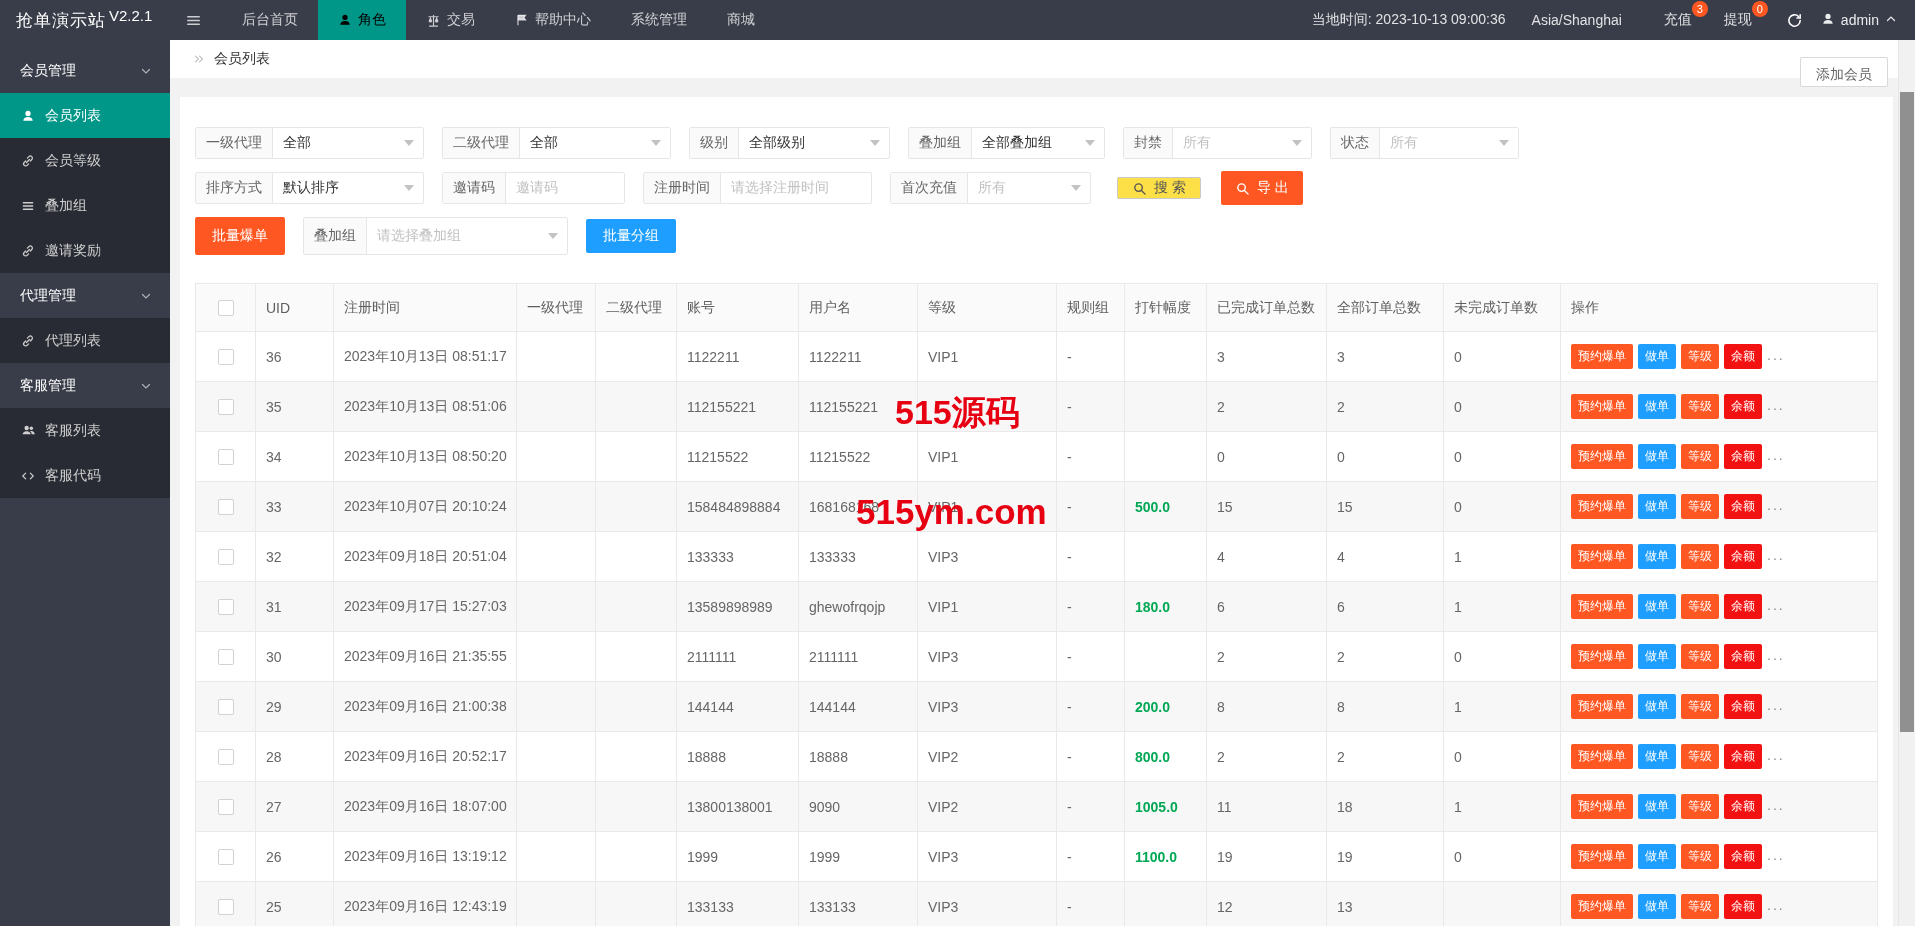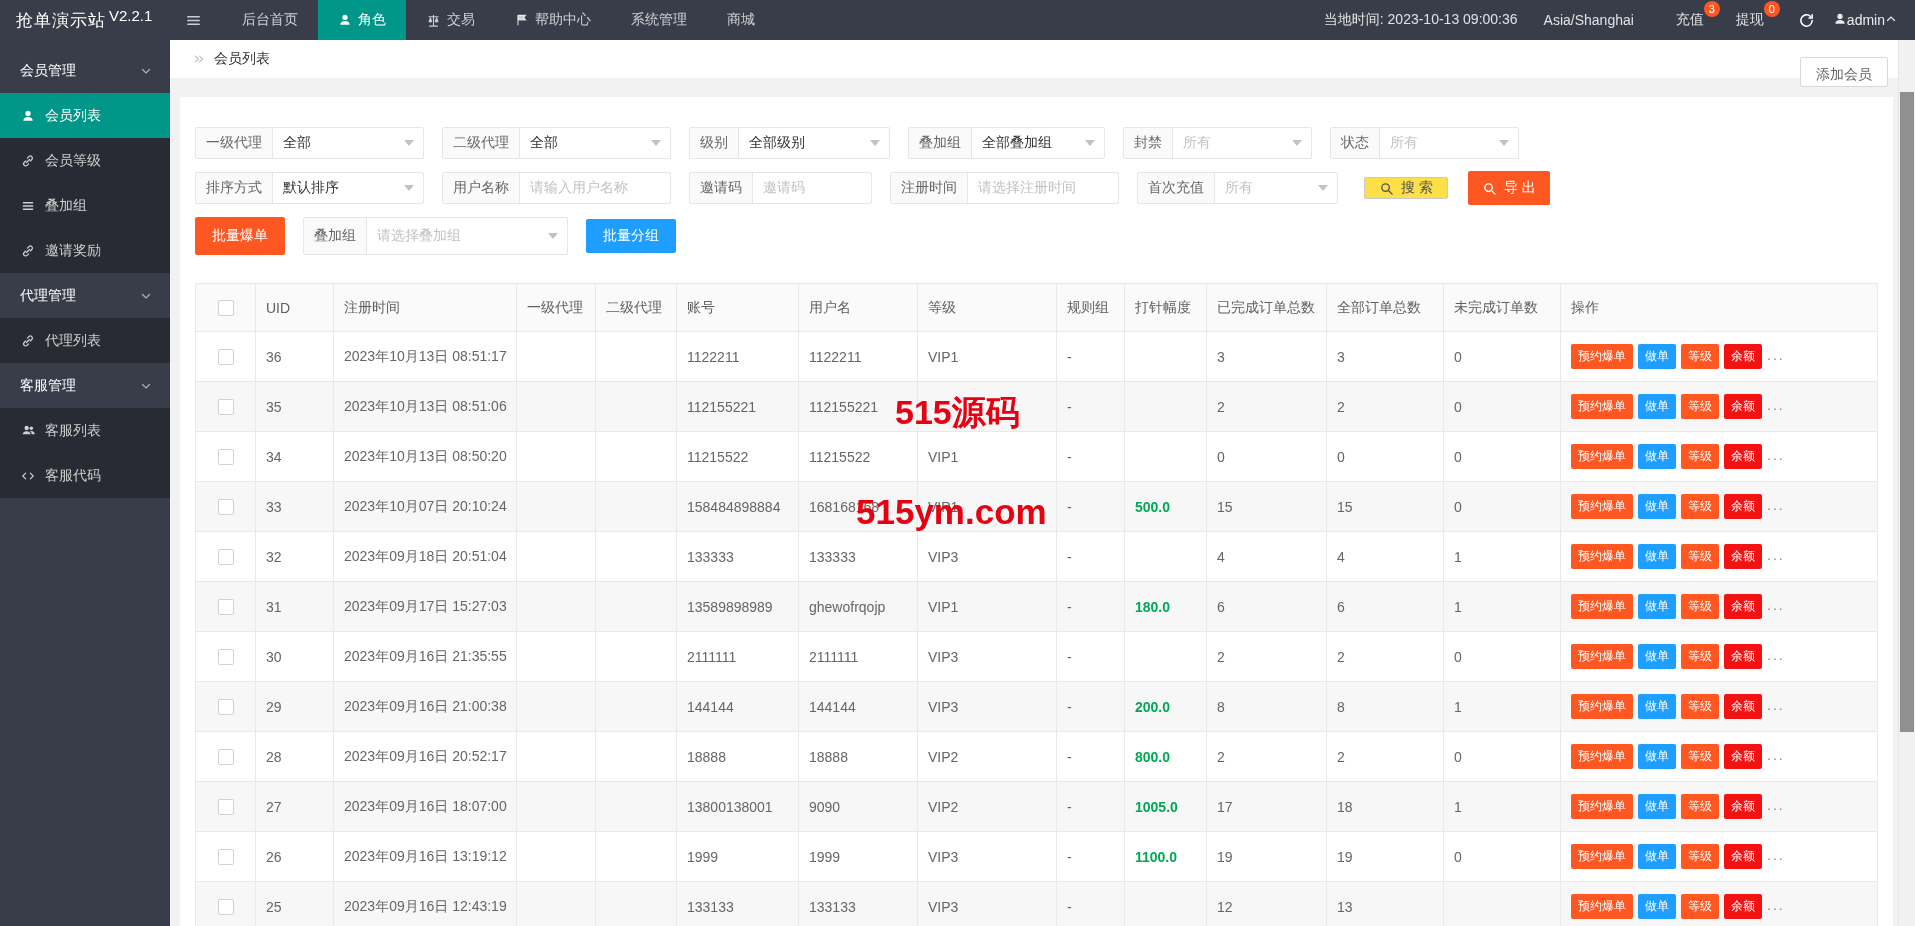--- a/index.html
+++ b/index.html
@@ -6,30 +6,30 @@
   html,body { width:1915px; height:926px; overflow:hidden; background:#f2f2f2;
     font-family:"Liberation Sans","DejaVu Sans",sans-serif; font-size:14px; color:#666; }
 
   
   .navbar { position:absolute; left:0; top:0; width:1915px; height:40px; background:#393D49; display:flex; align-items:stretch; z-index:20; }
   .logo { width:165px; display:flex; align-items:center; padding-left:16px; color:#fff; }
   .logo .t { font-size:17px; letter-spacing:1px; }
   .logo .v { font-size:15px; margin-left:3px; margin-top:-10px; color:#fff; }
   .nav-left { display:flex; align-items:stretch; }
   .nav-item { display:flex; align-items:center; gap:6px; padding:0 20px; color:rgba(255,255,255,.75); cursor:pointer; }
-  .nav-item.active { background:#009688; color:#ffffff; }
+  .nav-item.active { background:#009688; color:#000000; }
   .nav-item .icon { display:inline-flex; }
   .nav-right { margin-left:auto; display:flex; align-items:center; padding-right:18px; }
   .nav-time { color:rgba(255,255,255,.85); margin-right:26px; }
   .nav-tz { color:rgba(255,255,255,.85); margin-right:26px; }
   .qlink { position:relative; color:rgba(255,255,255,.85); margin:0 16px; cursor:pointer; }
   .qlink .badge { position:absolute; top:-10px; right:-16px; background:#FF5722; color:#fff; font-size:11px;
      height:16px; min-width:16px; line-height:16px; text-align:center; border-radius:8px; padding:0 4px; }
   .nav-refresh { color:#fff; margin:0 18px; display:inline-flex; cursor:pointer; }
-  .nav-user { color:rgba(255,255,255,.9); display:flex; align-items:center; gap:0; cursor:pointer; }
+  .nav-user { color:rgba(255,255,255,.9); display:flex; align-items:center; gap:6px; cursor:pointer; }
 
   
   .sidebar { position:absolute; left:0; top:40px; width:170px; bottom:0; background:#393D49; padding-top:8px; z-index:15; }
   .sgroup-header { height:45px; display:flex; align-items:center; padding:0 18px 0 20px; color:#fff; cursor:pointer; }
   .sgroup-header .chev { margin-left:auto; color:rgba(255,255,255,.6); display:inline-flex; }
   .side-item { height:45px; display:flex; align-items:center; gap:9px; padding-left:20px; background:#282b33; color:#cfcfcf; cursor:pointer; }
   .side-item.active { background:#009688; color:#fff; }
   .side-item .icon { display:inline-flex; width:16px; justify-content:center; }
 
   
@@ -324,26 +324,20 @@
         </div>
       </div>
     <div class="frow" data-row="2">
         <div class="fg" data-idx="0">
           <div class="flabel">排序方式</div>
           <div class="fctrl">
             <span>默认排序</span>
             <i class="fcaret"></i>
           </div>
         </div>
-        <div class="fg" data-idx="1">
-          <div class="flabel">用户名称</div>
-          <div class="fctrl muted">
-            <span>请输入用户名称</span>
-          </div>
-        </div>
         <div class="fg" data-idx="3">
           <div class="flabel">邀请码</div>
           <div class="fctrl muted">
             <span>邀请码</span>
           </div>
         </div>
         <div class="fg" data-idx="4">
           <div class="flabel">注册时间</div>
           <div class="fctrl muted">
             <span>请选择注册时间</span>
@@ -596,21 +590,21 @@
             </td>
             <td>27</td>
             <td>2023年09月16日 18:07:00</td>
             <td></td>
             <td></td>
             <td>13800138001</td>
             <td>9090</td>
             <td>VIP2</td>
             <td>-</td>
             <td class="amp">1005.0</td>
-            <td>17</td>
+            <td>11</td>
             <td>18</td>
             <td>1</td>
             <td><button class="abtn orange">预约爆单</button><button class="abtn blue">做单</button><button class="abtn orange">等级</button><button class="abtn red">余额</button><span class="more">...</span></td>
           </tr>
           <tr>
             <td>
               <div class="cb"></div>
             </td>
             <td>26</td>
             <td>2023年09月16日 13:19:12</td>

